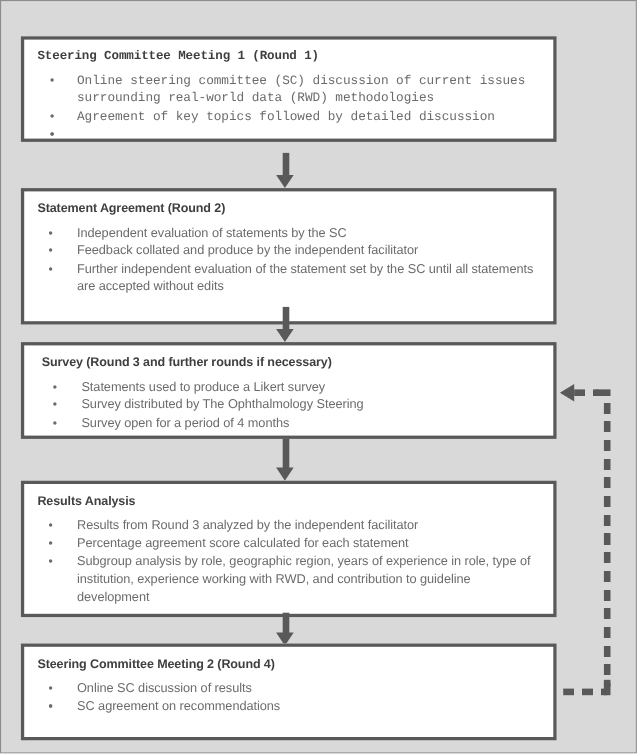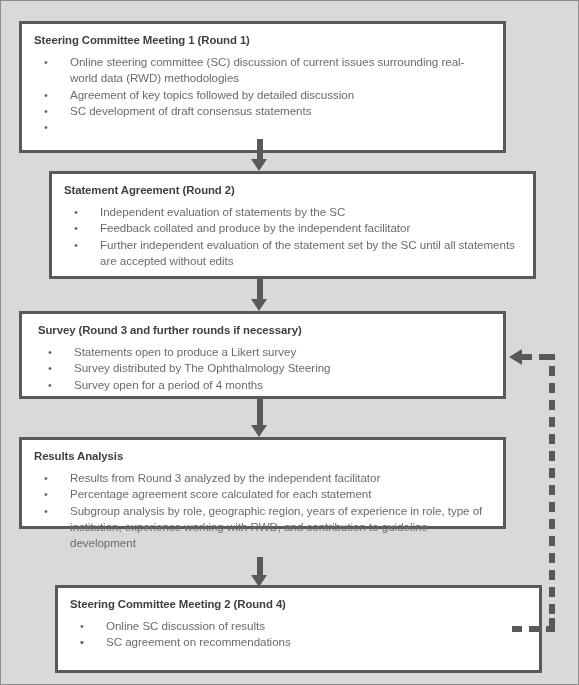--- a/index.html
+++ b/index.html
@@ -103,47 +103,46 @@
     border-top: 8.5px solid transparent;
     border-bottom: 8.5px solid transparent;
     border-right: 13px solid #595959;
   }
 </style>
 </head>
 <body>
 
 <div id="canvas">
 
-  <div class="flow-box" style="top:20px; height:132px;">
+  <div class="flow-box" style="top:32px; height:96px;font-family:Liberation Mono, monospace;">
     <div class="box-title">Steering Committee Meeting 1 (Round 1)</div>
     <ul class="bullet-list">
       <li class="bullet-item">
         <span class="dot">•</span>
         <span>Online steering committee (SC) discussion of current issues surrounding real-world data (RWD) methodologies</span>
       </li>
       <li class="bullet-item">
         <span class="dot">•</span>
         <span>Agreement of key topics followed by detailed discussion</span>
       </li>
       <li class="bullet-item">
         <span class="dot">•</span>
-        <span>SC development of draft consensus statements</span>
       </li>
       <li class="bullet-item">
         <span class="dot">•</span>
       </li>
     </ul>
   </div>
 
   <div class="arrow-down" style="top:138px; height:32px;">
     <div class="stem" style="height:21px;"></div>
     <div class="head" style="top:20px;"></div>
   </div>
 
-  <div class="flow-box" style="top:170px; height:108px;margin-left:30px;">
+  <div class="flow-box" style="top:170px; height:124px;">
     <div class="box-title">Statement Agreement (Round 2)</div>
     <ul class="bullet-list">
       <li class="bullet-item">
         <span class="dot">•</span>
         <span>Independent evaluation of statements by the SC</span>
       </li>
       <li class="bullet-item">
         <span class="dot">•</span>
         <span>Feedback collated and produce by the independent facilitator</span>
       </li>
@@ -157,39 +156,39 @@
   <div class="arrow-down" style="top:278px; height:32px;">
     <div class="stem" style="height:21px;"></div>
     <div class="head" style="top:20px;"></div>
   </div>
 
   <div class="flow-box" style="top:310px; height:88px;padding-left:16px;">
     <div class="box-title">Survey (Round 3 and further rounds if necessary)</div>
     <ul class="bullet-list">
       <li class="bullet-item">
         <span class="dot">•</span>
-        <span>Statements open to produce a Likert survey</span>
+        <span>Statements used to produce a Likert survey</span>
       </li>
       <li class="bullet-item">
         <span class="dot">•</span>
         <span>Survey distributed by The Ophthalmology Steering</span>
       </li>
       <li class="bullet-item">
         <span class="dot">•</span>
         <span>Survey open for a period of 4 months</span>
       </li>
     </ul>
   </div>
 
   <div class="arrow-down" style="top:398px; height:38px;">
     <div class="stem" style="height:27px;"></div>
     <div class="head" style="top:26px;"></div>
   </div>
 
-  <div class="flow-box" style="top:436px; height:92px;">
+  <div class="flow-box" style="top:436px; height:124px;">
     <div class="box-title">Results Analysis</div>
     <ul class="bullet-list">
       <li class="bullet-item">
         <span class="dot">•</span>
         <span>Results from Round 3 analyzed by the independent facilitator</span>
       </li>
       <li class="bullet-item">
         <span class="dot">•</span>
         <span>Percentage agreement score calculated for each statement</span>
       </li>
@@ -198,21 +197,21 @@
         <span>Subgroup analysis by role, geographic region, years of experience in role, type of institution, experience working with RWD, and contribution to guideline development</span>
       </li>
     </ul>
   </div>
 
   <div class="arrow-down" style="top:556px; height:30px;">
     <div class="stem" style="height:19px;"></div>
     <div class="head" style="top:18px;"></div>
   </div>
 
-  <div class="flow-box" style="top:584px; height:88px;margin-left:36px;">
+  <div class="flow-box" style="top:584px; height:88px;">
     <div class="box-title">Steering Committee Meeting 2 (Round 4)</div>
     <ul class="bullet-list">
       <li class="bullet-item">
         <span class="dot">•</span>
         <span>Online SC discussion of results</span>
       </li>
       <li class="bullet-item">
         <span class="dot">•</span>
       </li>
       <li class="bullet-item">

